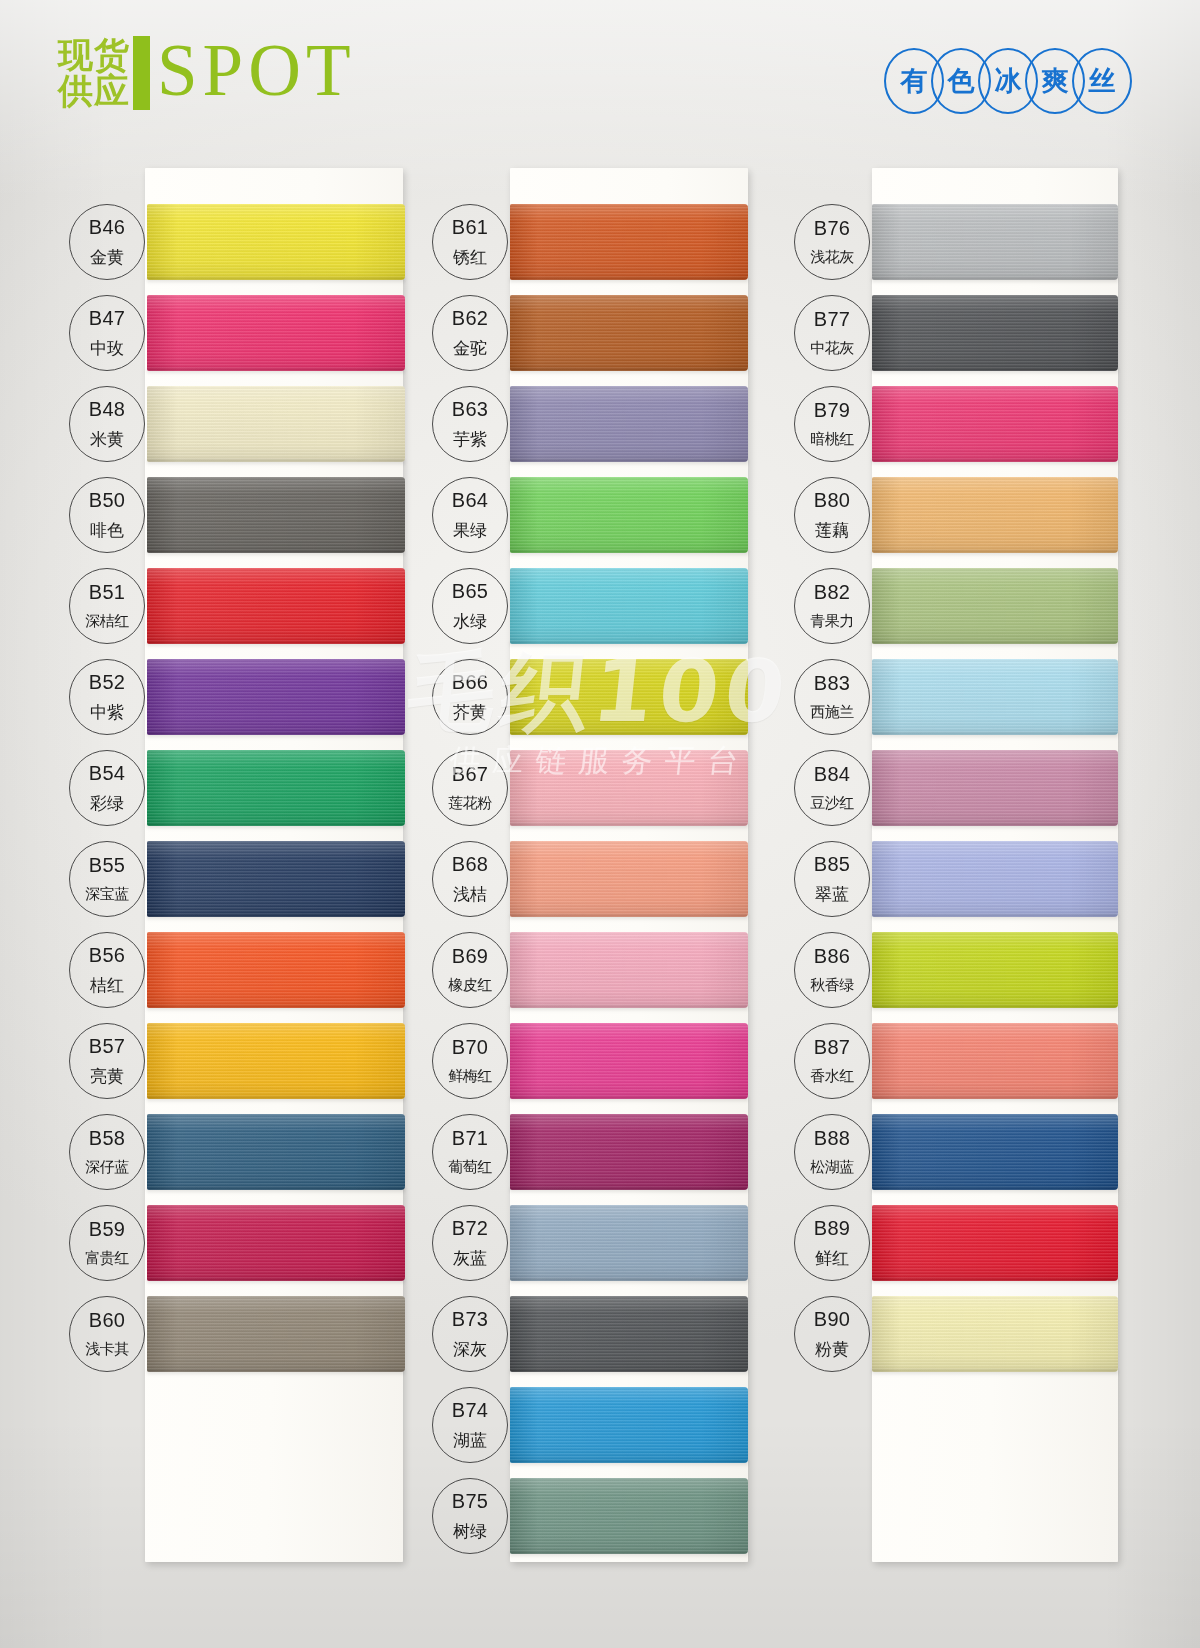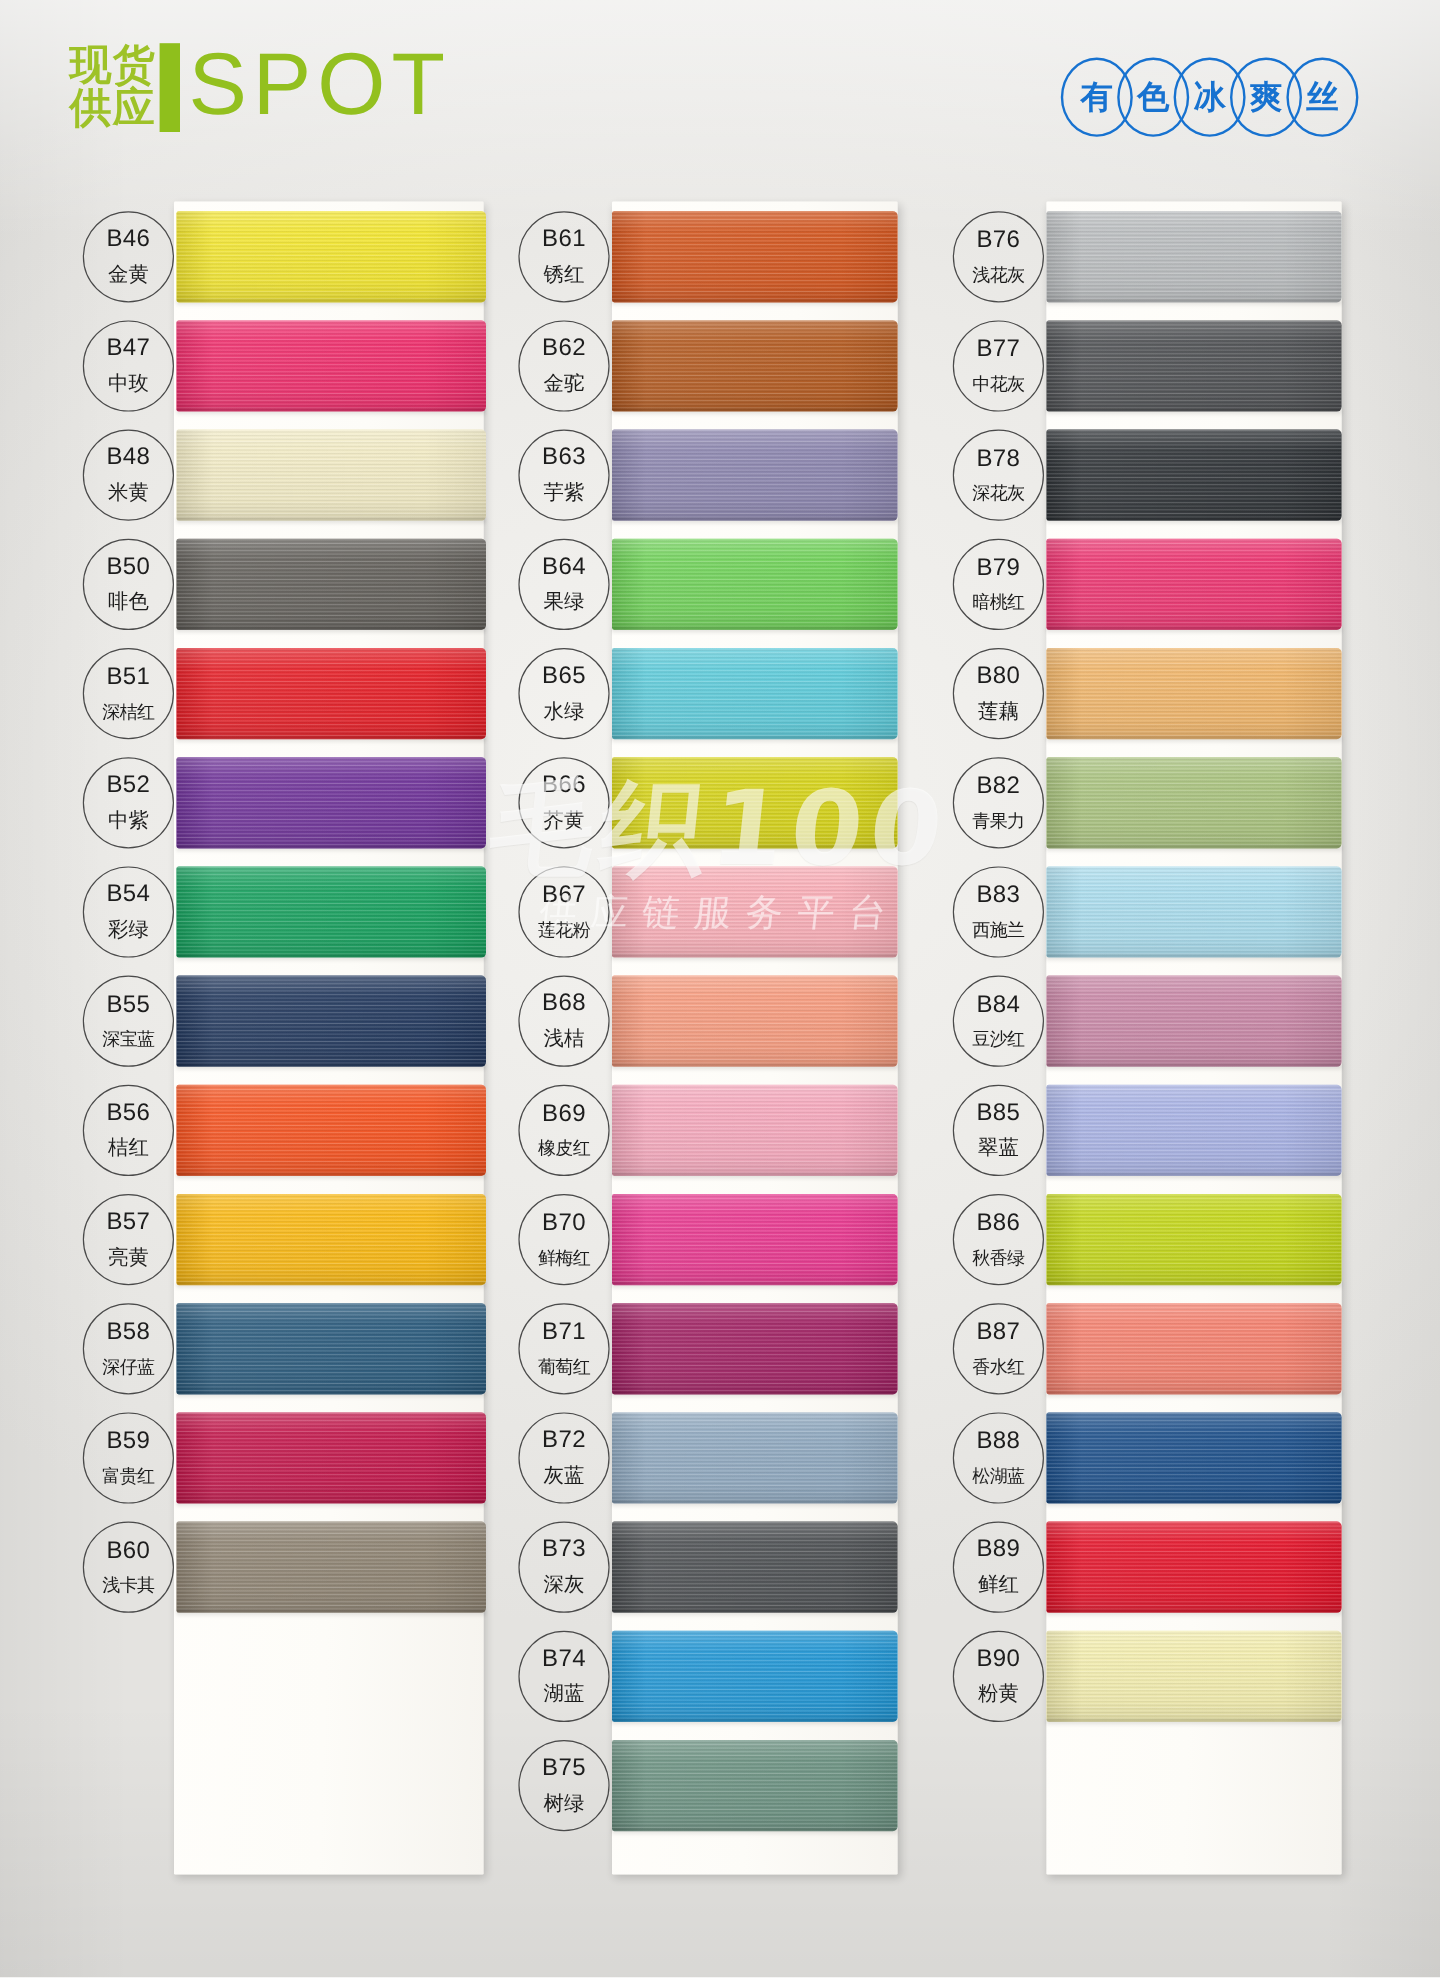--- a/index.html
+++ b/index.html
@@ -61,21 +61,21 @@
     height: 74px;
     background: #8fbf1c;
     margin-right: 7px;
   }
   .logo-spot {
     font-size: 73px;
     font-weight: 400;
     letter-spacing: 5px;
     color: #93c01f;
     line-height: 0.95;
-    font-family: Liberation Sans, sans-serif;
+    font-family: Liberation Serif, serif;
   }
 
   .badge {
     position: absolute;
     right: 68px;
     top: 48px;
     display: flex;
     align-items: center;
   }
   .badge-item {
@@ -121,20 +121,21 @@
     height: 1394px;
     background: linear-gradient(92deg, #fffefb 0%, #fdfcf8 55%, #f6f4ef 100%);
     box-shadow: 2px 3px 7px rgba(0,0,0,0.16);
     border-radius: 1px;
   }
   .column.c2 .board { left: 92px; width: 238px; }
   .column.c3 .board { left: 92px; width: 246px; }
 
   .rows {
     position: relative;
+    padding-top: 28px;
   }
   .row {
     position: relative;
     height: 91px;
     display: flex;
     align-items: center;
   }
 
   
   .chip {
@@ -569,30 +570,20 @@
               <div class="code">B77</div>
               <div class="name n3">中花灰</div>
             </div>
             <div class="yarn" style="background-color: rgb(78, 80, 83);">
               <div class="yarn-inner"></div>
               <div class="yarn-shadow"></div>
             </div>
           </div>
           <div class="row">
             <div class="chip">
-              <div class="code">B78</div>
-              <div class="name n3">深花灰</div>
-            </div>
-            <div class="yarn" style="background-color: rgb(47, 51, 55);">
-              <div class="yarn-inner"></div>
-              <div class="yarn-shadow"></div>
-            </div>
-          </div>
-          <div class="row">
-            <div class="chip">
               <div class="code">B79</div>
               <div class="name n3">暗桃红</div>
             </div>
             <div class="yarn" style="background-color: rgb(236, 52, 112);">
               <div class="yarn-inner"></div>
               <div class="yarn-shadow"></div>
             </div>
           </div>
           <div class="row">
             <div class="chip">

